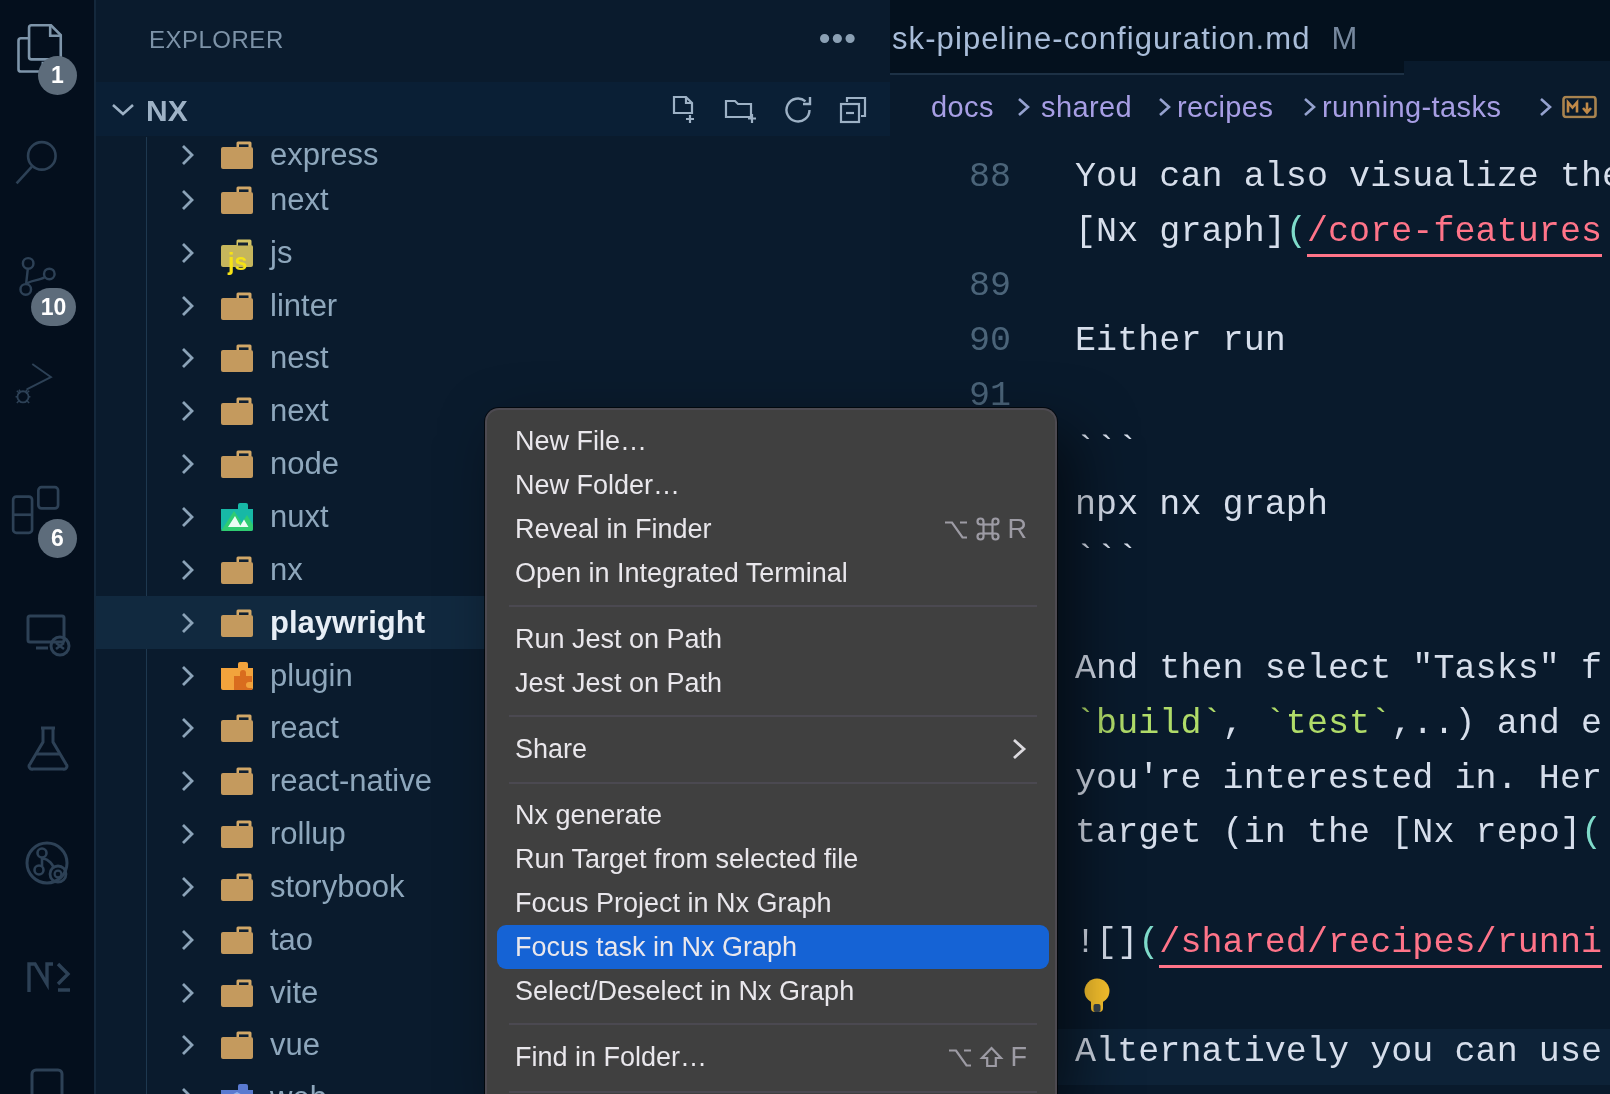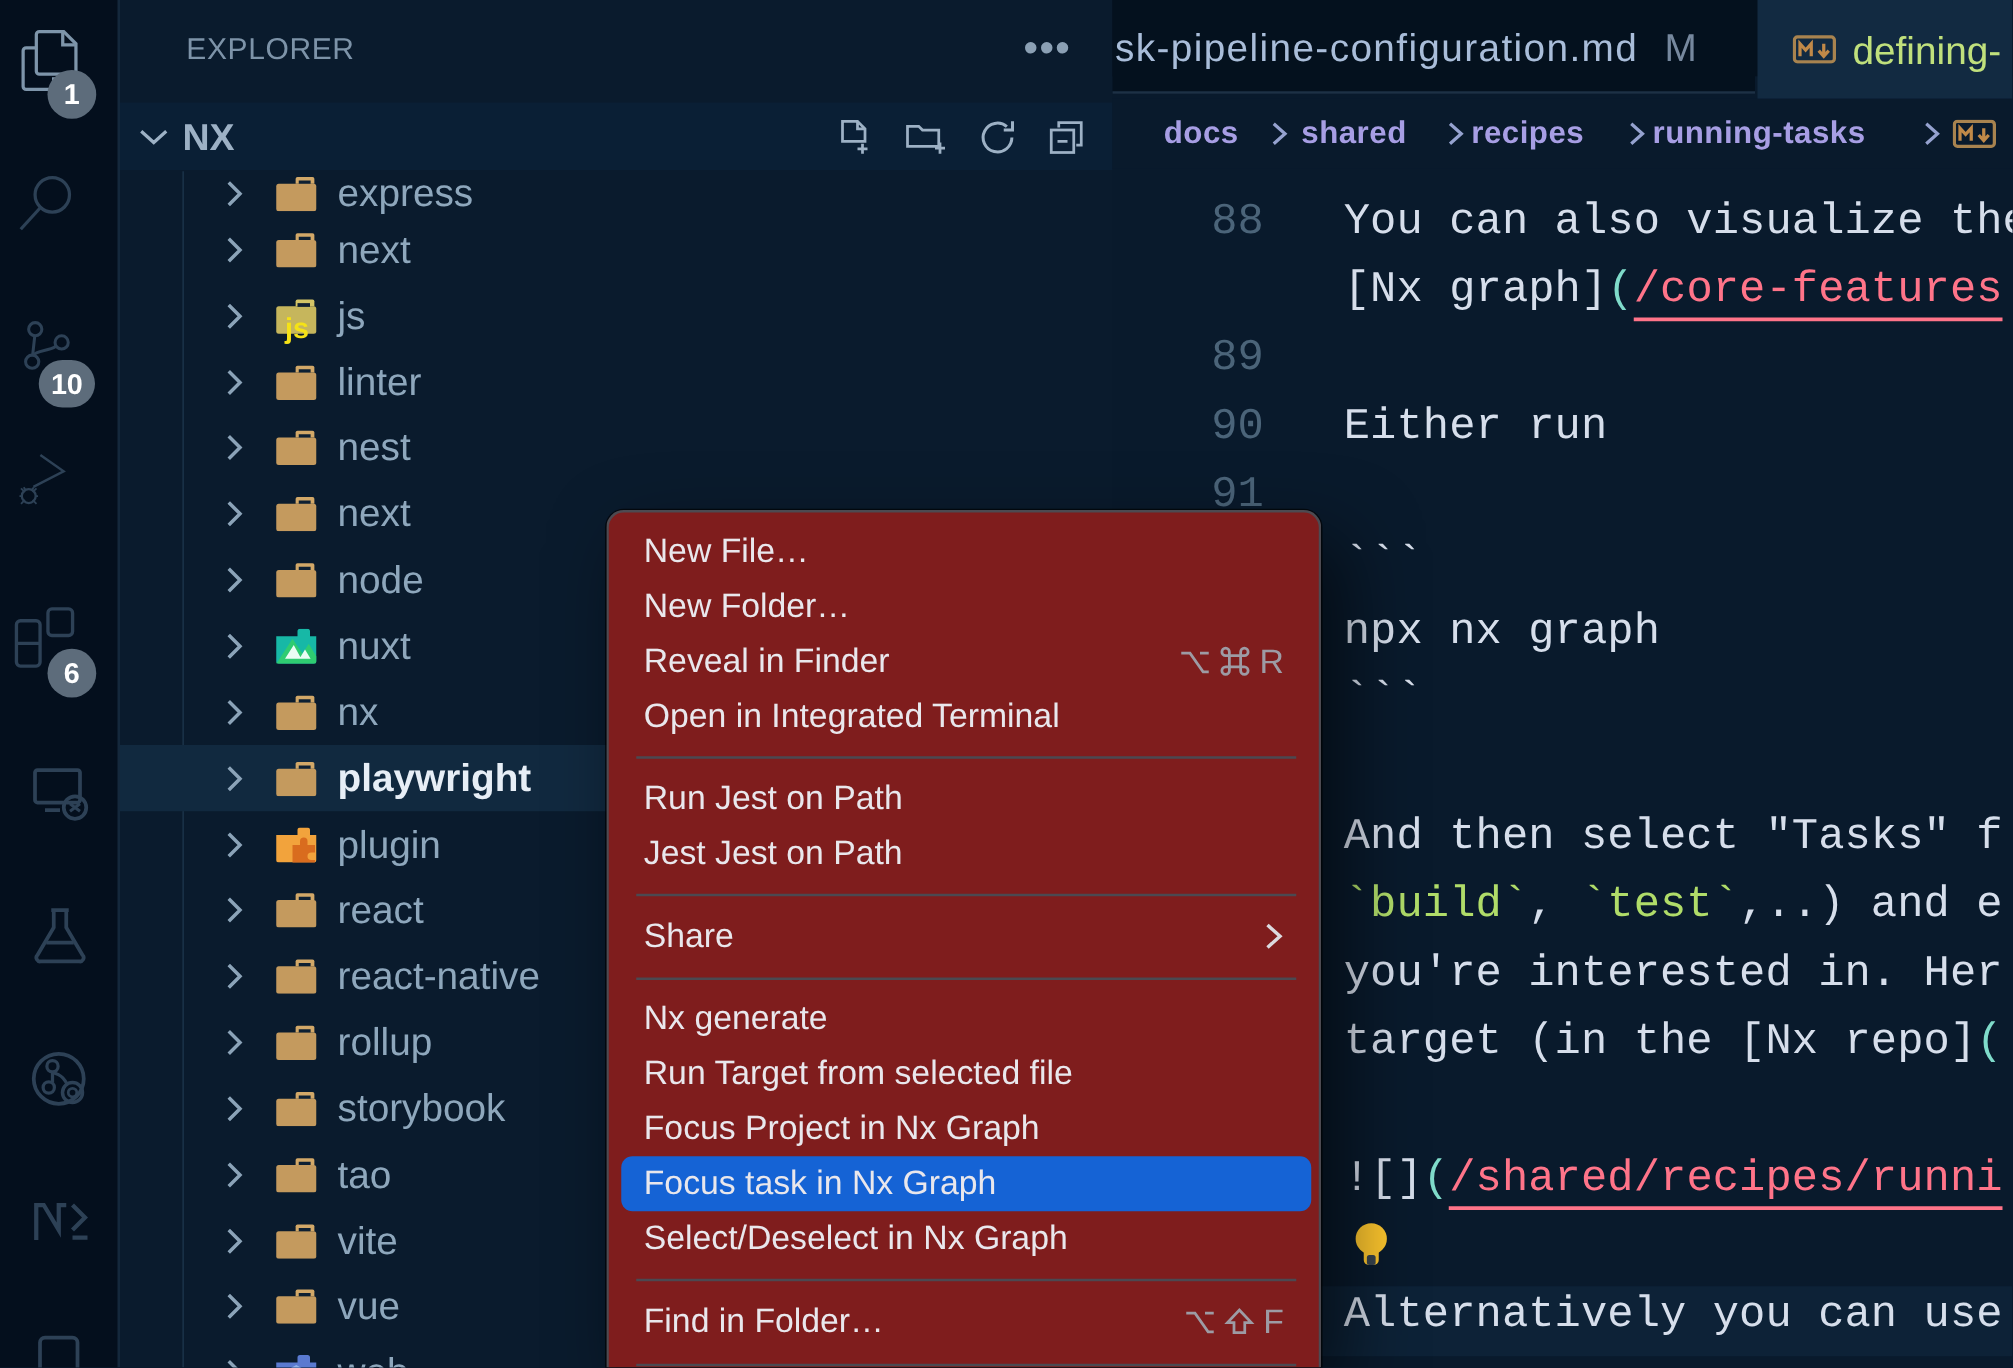--- a/index.html
+++ b/index.html
@@ -30,33 +30,33 @@
 
   
   #editor { left:890px; top:0; width:720px; height:1094px; background:#091a2c; }
   #tabbar { position:absolute; left:0; top:0; width:720px; height:61px; background:#04111e; }
   #tab1 { position:absolute; left:0; top:0; width:514px; height:75px; background:#04111e; overflow:hidden; }
   #tab1 .t { position:absolute; left:2px; top:21px; font-size:31px; color:#a9bdd9; white-space:nowrap; letter-spacing:1.1px; }
   #tab1 .m { color:#76889e; margin-left:21px; }
   #tab2 { position:absolute; left:516px; top:0; width:204px; height:79px; background:#122a41; overflow:hidden; }
   #tab2 .t { position:absolute; left:76px; top:23px; font-size:31px; color:#c0e07c; white-space:nowrap; }
   #tabline { position:absolute; left:0; top:73px; width:514px; height:2px; background:#1d3145; }
-  #crumbs { position:absolute; left:0; top:79px; width:720px; height:56px; background:#091a2c; color:#a79ee4; font-size:25px;font-weight:bold; }
+  #crumbs { position:absolute; left:0; top:79px; width:720px; height:56px; background:#091a2c; color:#a79ee4; font-size:29px; }
   #crumbs .c { position:absolute; top:50%; transform:translateY(-50%); white-space:nowrap; letter-spacing:0.4px; }
   #code { position:absolute; left:0; top:135px; width:720px; height:959px;
           font-family:"Liberation Mono", monospace; font-size:35px; white-space:pre; }
   .cl { position:absolute; left:185px; white-space:pre; color:#d6deeb; letter-spacing:0.08px; line-height:54px; height:54px; }
   .ln { position:absolute; width:121px; text-align:right; color:#4b6479; line-height:54px; height:54px; }
   .pink { color:#ff7489; border-bottom:3px solid #ff7489; padding-bottom:2px; }
   .teal { color:#7fdbca; }
   .grn { color:#b0dc69; }
   #curline { position:absolute; left:0; top:1029px; width:720px; height:56px; background:#0d2237; }
 
   
-  #menu { left:485px; top:408px; width:572px; height:686px; background:#7f1d1d;
+  #menu { left:485px; top:408px; width:572px; height:686px; background:#404040;
           border-radius:14px 14px 0 0; border:2px solid #4d4a51; border-bottom:none;
           box-shadow: 0 0 0 1px rgba(0,0,0,.65), 18px 24px 60px rgba(0,0,0,.55); }
   .mi { position:absolute; left:10px; width:552px; height:44px; color:#e9e7ec; font-size:27px; }
   .mi .txt { position:absolute; left:18px; top:50%; transform:translateY(-50%); white-space:nowrap; }
   .mi .sc { position:absolute; right:22px; top:0; height:44px; color:#9d9ba4; display:flex; align-items:center; gap:7px; }
   .mi.hl { background:#1563d5; border-radius:9px;padding-left:16px; }
   .msep { position:absolute; left:22px; width:528px; height:2px; background:#4b4951; }
 </style>
 </head>
 <body>
@@ -299,28 +299,20 @@
       </div>
     </div>
 </div>
 
 <div class="abs" id="editor">
   <div id="tabbar">
     <div id="tab1">
         <div class="t">sk-pipeline-configuration.md<span class="m">M</span></div>
       </div>
     <div id="tabline"></div>
-    <div id="tab2">
-      <svg style="position:absolute;left:28px;top:28px" width="35" height="23" viewBox="0 0 35 23" fill="none">
-        <rect x="1.5" y="1.5" width="32" height="20" rx="2.5" stroke="#a8834f" stroke-width="2.6"></rect>
-        <path d="M6 17 V7 l4.5 5 L15 7 v10" stroke="#c08948" stroke-width="2.6"></path>
-        <path d="M25 7 v9 M21 12.5 l4 4.5 4-4.5" stroke="#c08948" stroke-width="2.6"></path>
-      </svg>
-      <div class="t">defining-</div>
-    </div>
   </div>
   <div id="crumbs">
       <span class="c" style="left:41px">docs</span>
       <svg class="c" style="left:126px" width="15" height="24" viewBox="0 0 15 24">
         <path d="M3 4 L12 12 L3 20" stroke="#95a2cf" stroke-width="2.6" fill="none"></path>
       </svg>
 <span class="c" style="left:151px">shared</span>
       <svg class="c" style="left:267px" width="15" height="24" viewBox="0 0 15 24">
         <path d="M3 4 L12 12 L3 20" stroke="#95a2cf" stroke-width="2.6" fill="none"></path>
       </svg>

